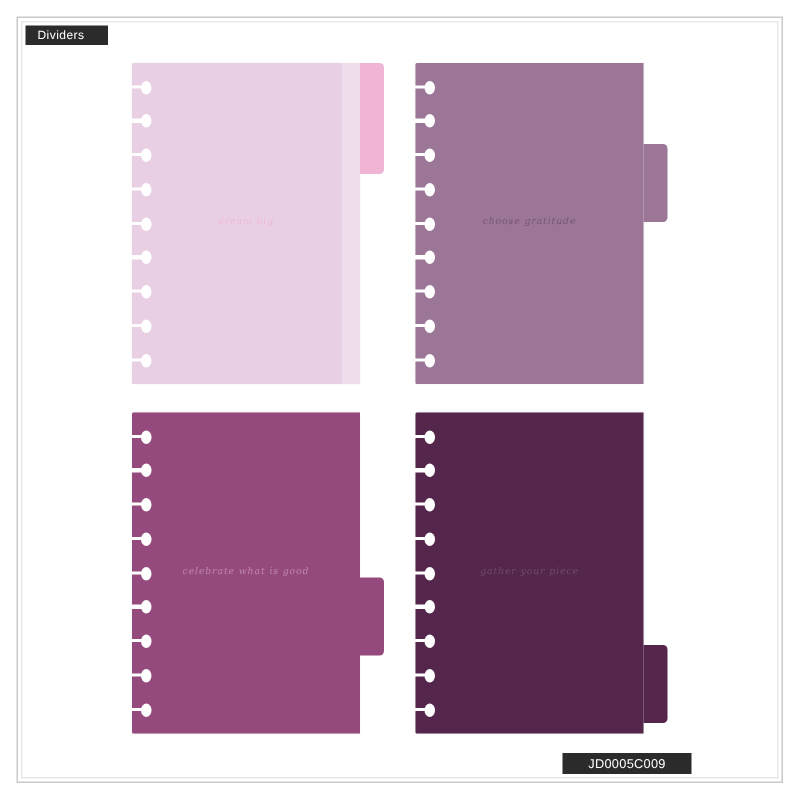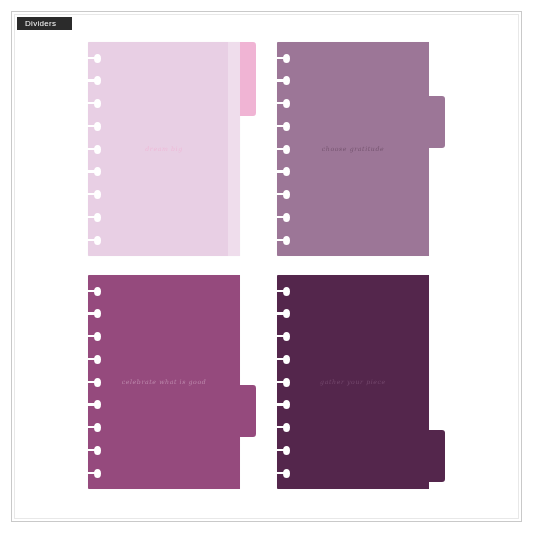--- a/index.html
+++ b/index.html
@@ -135,20 +135,21 @@
 </head>
 <body>
 
 <div class="page">
 
   <div class="frame"></div>
   <div class="frame-inner"></div>
 
   <div class="badge badge-dividers">Dividers</div>
 
+  <div class="badge badge-sku">JD0005C009</div>
 
   <div class="grid">
 
     <div class="card-wrap" id="wrap0" style="left:88px;top:42px;width:152px;height:214px;">
       <div class="card" id="card0" style="background: rgb(232, 207, 228);"></div>
       <div class="tab" id="tab0" style="top: 0px; height: 74px; background: rgb(240, 180, 212);"></div>
       <div class="band" id="band0" style="right:0px;"></div>
       <div class="holes" id="holes0">
           <div class="hole" style="top: 11.5px;">
             <div class="stem"></div>

